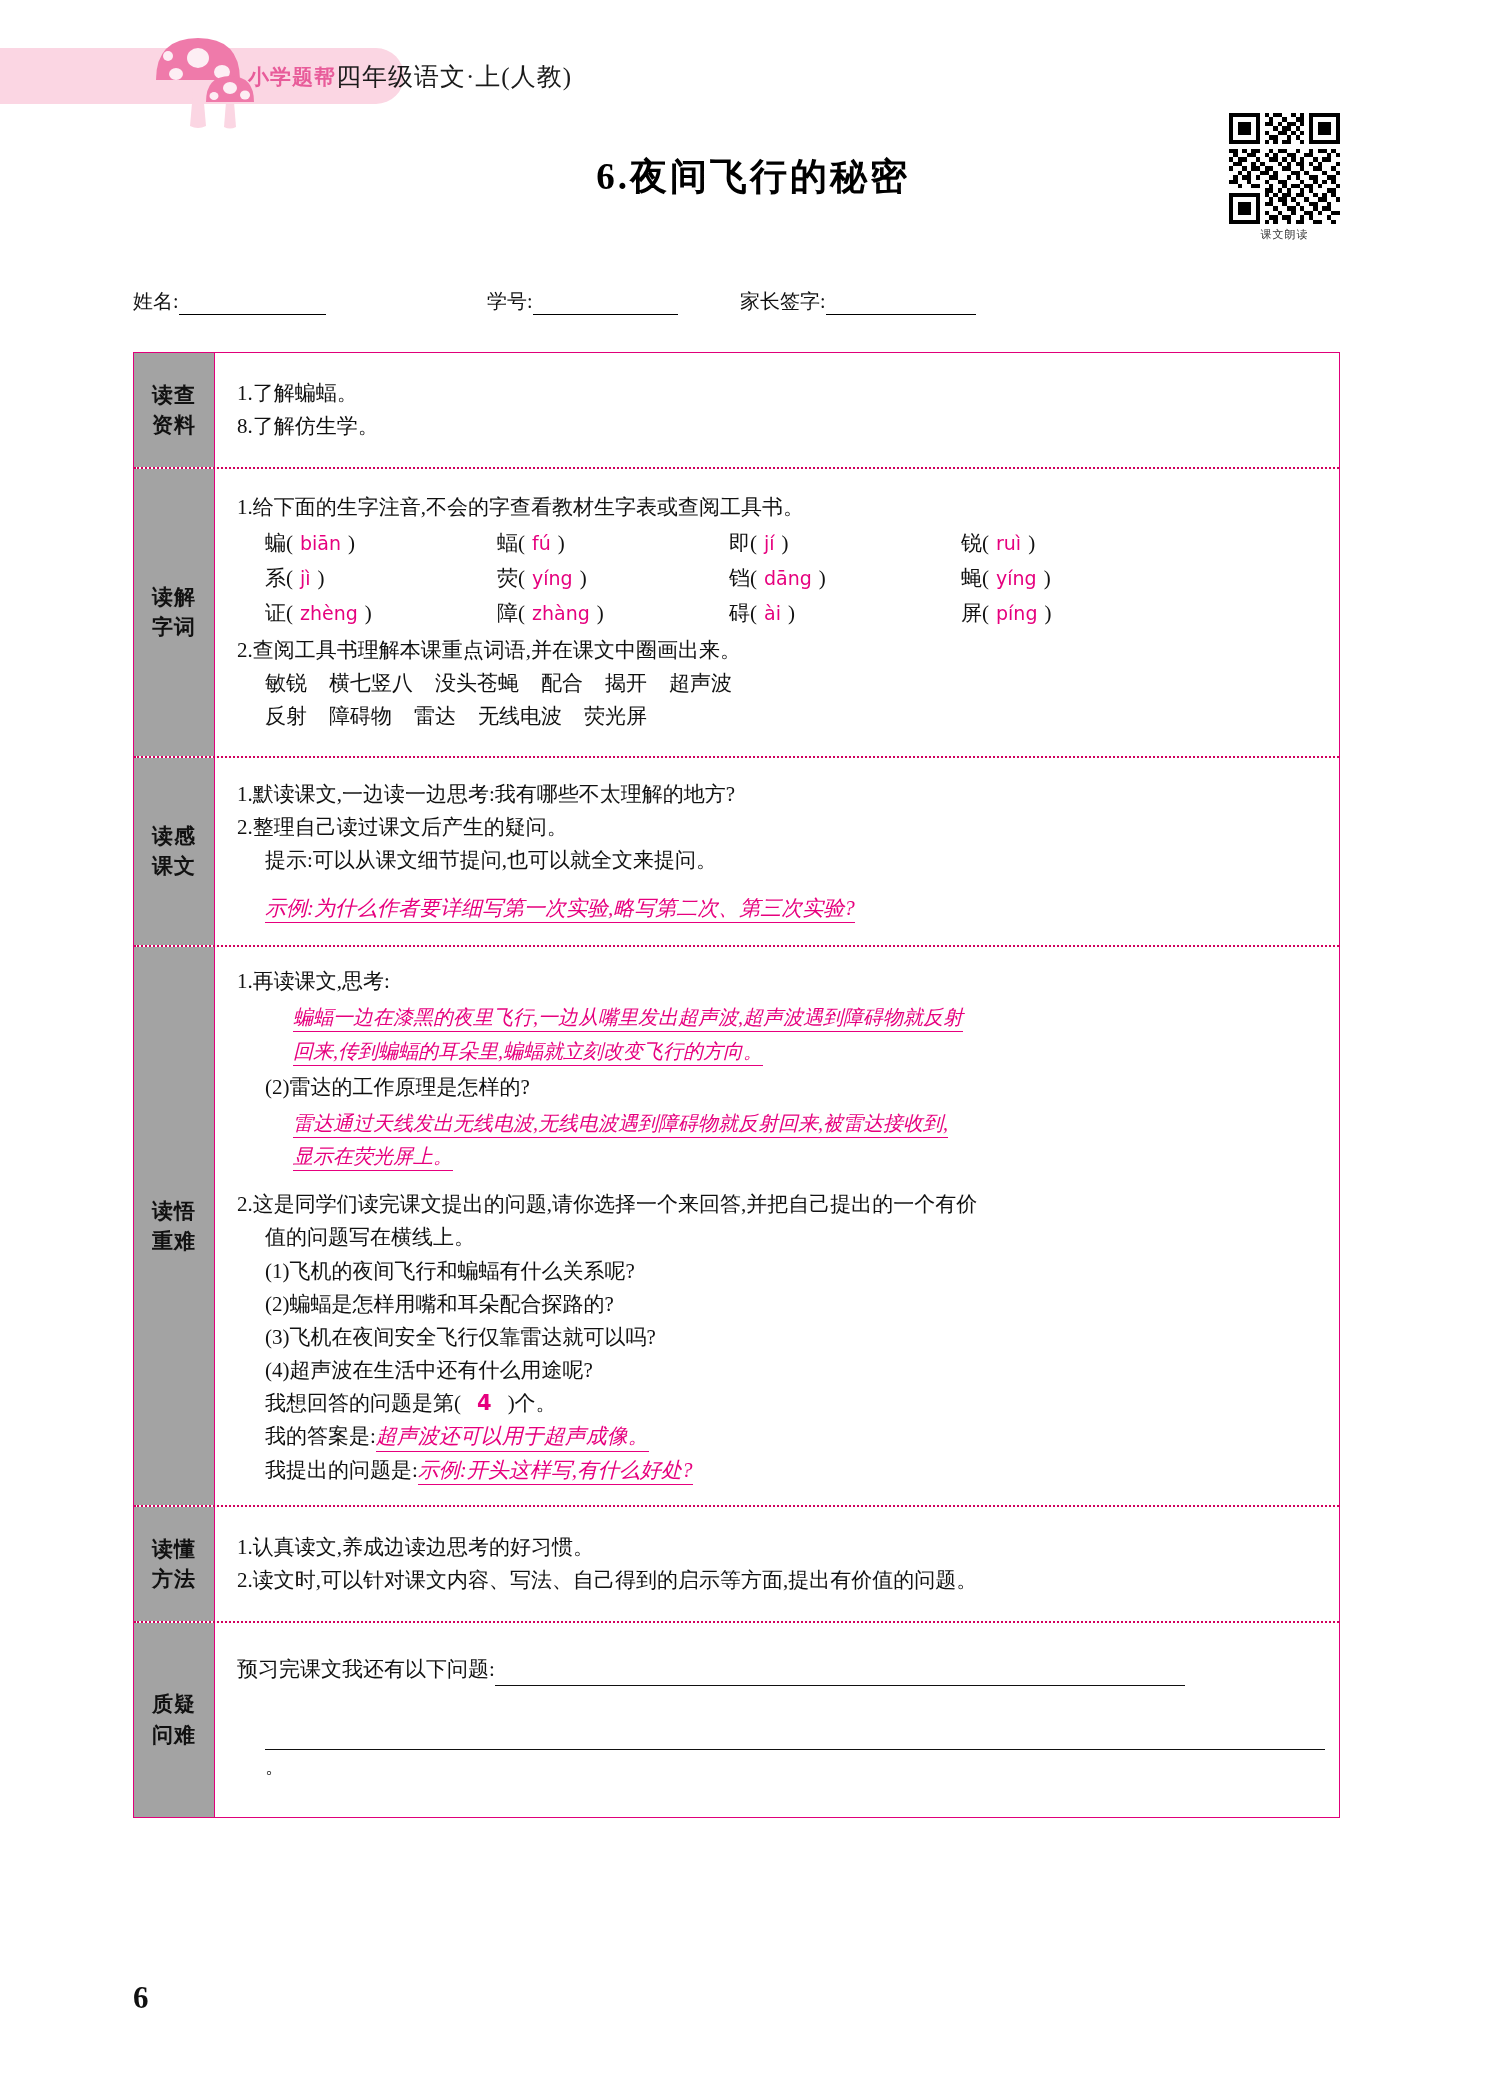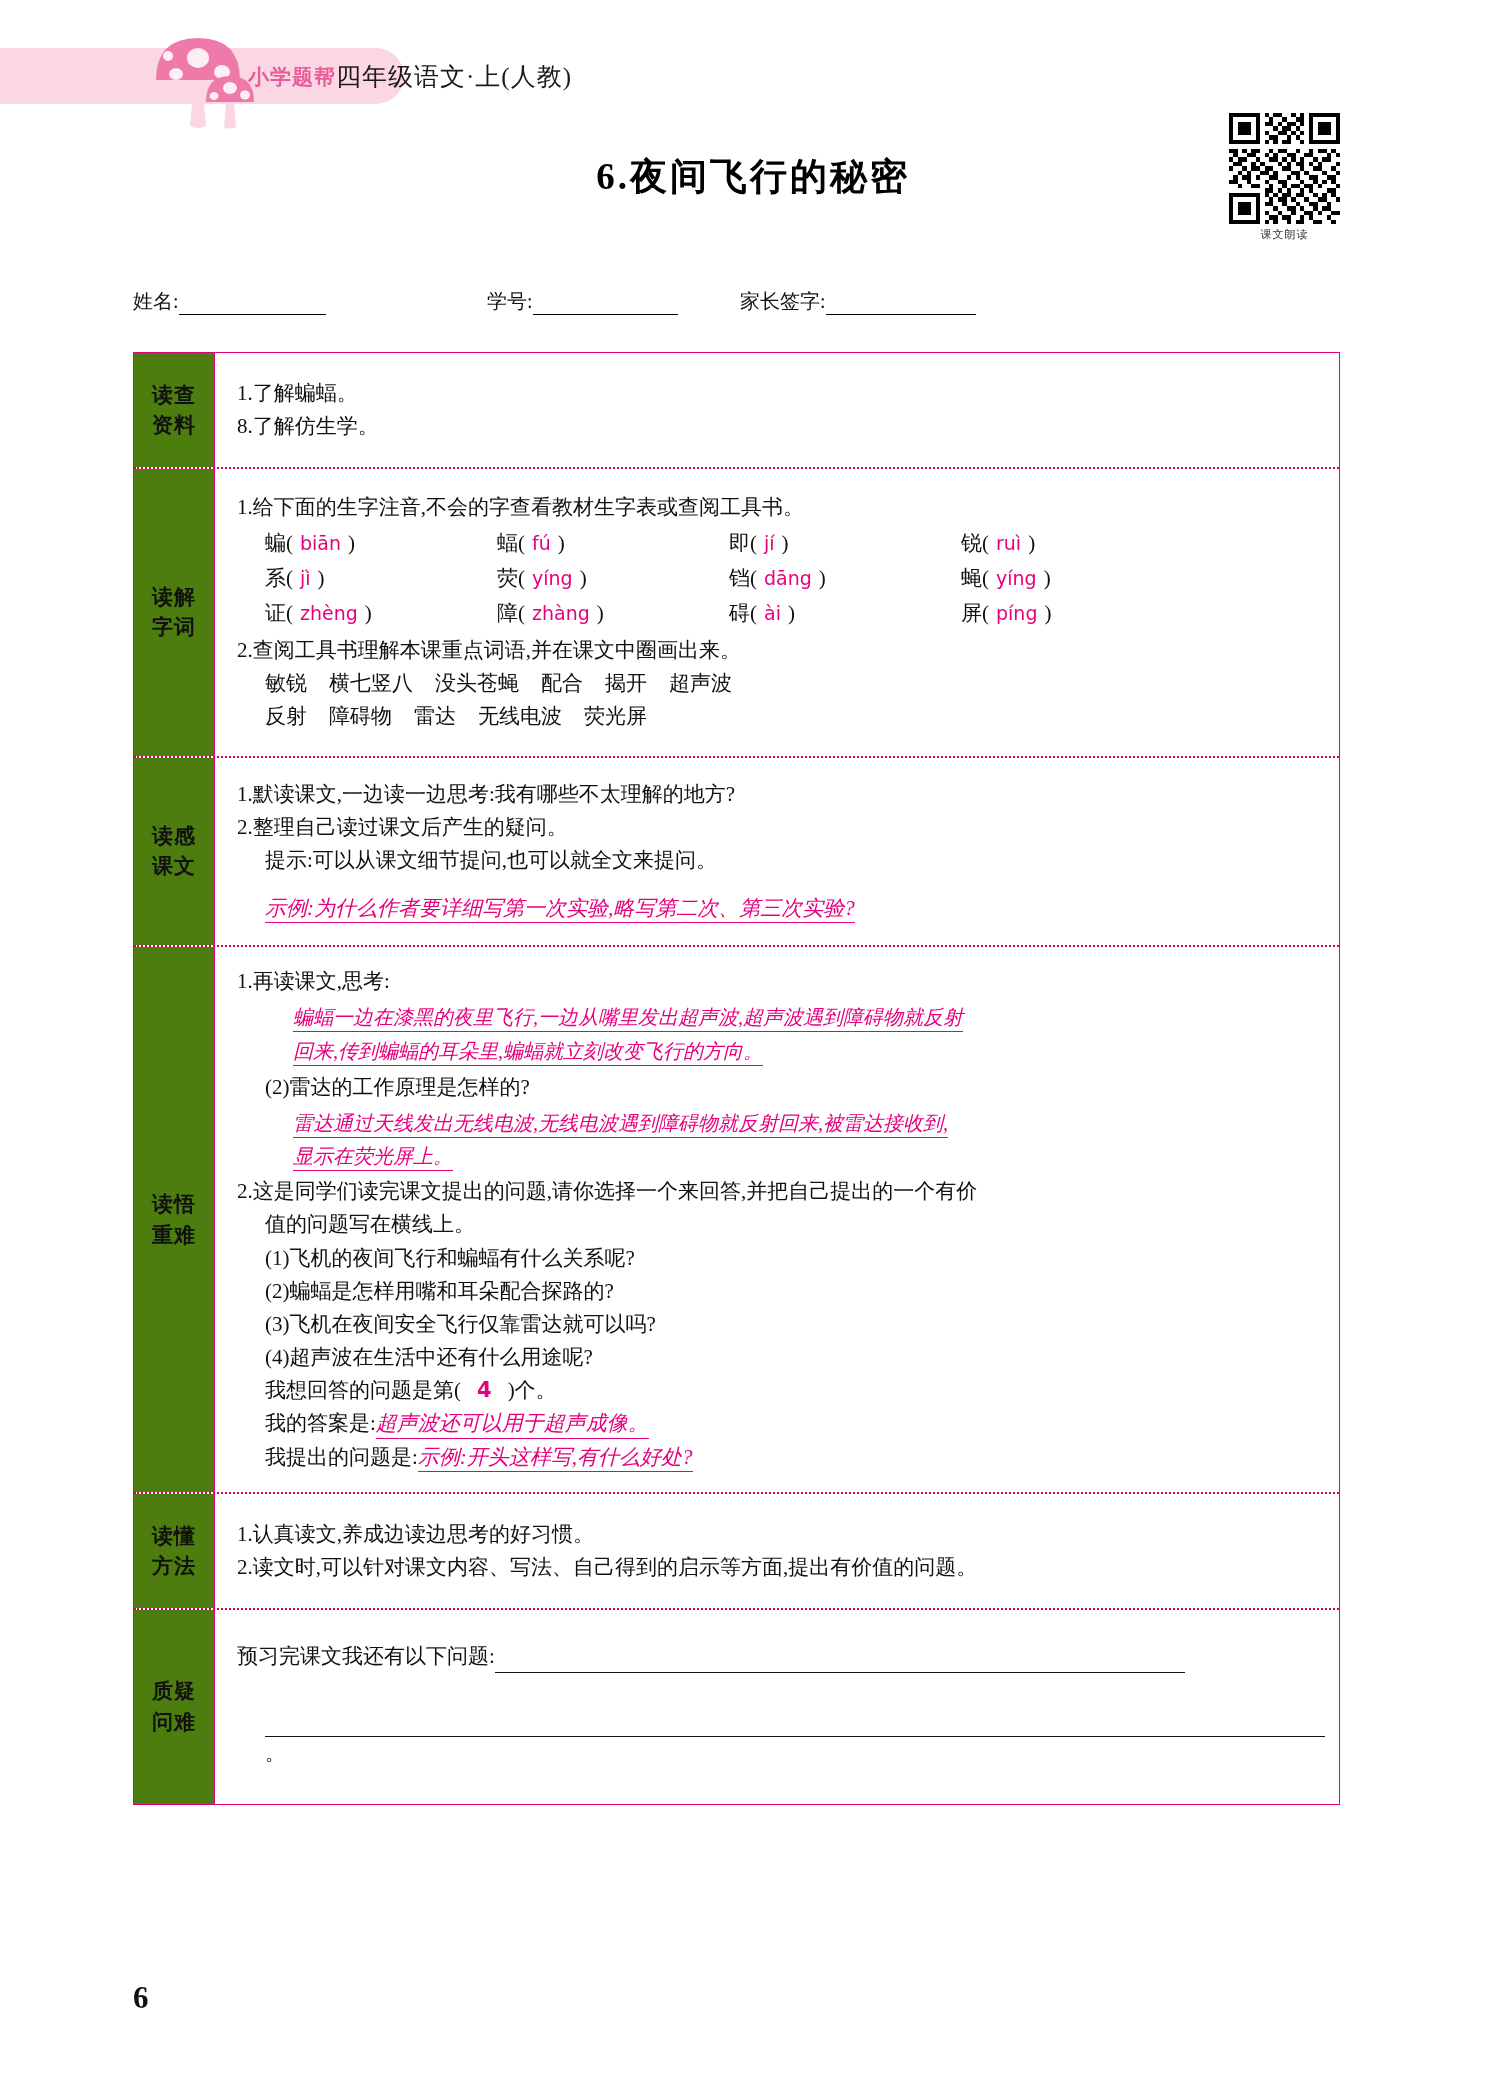--- a/index.html
+++ b/index.html
@@ -127,21 +127,21 @@
   }
   .srow {
     display: flex;
     align-items: stretch;
     border-bottom: 2px dotted #d1005c;
   }
   .srow:last-child { border-bottom: none; }
   .scat {
     width: 80px;
     flex: 0 0 80px;
-    background: #4d7c0f;
+    background: #a3a3a3;
     border-right: 1.5px solid #e0007a;
     display: flex;
     flex-direction: column;
     align-items: center;
     justify-content: center;
     font-size: 21px;
     font-weight: bold;
     color: #111;
     letter-spacing: 1px;
     line-height: 1.45;
@@ -513,21 +513,21 @@
       <div class="ans-blk">
         <div><span class="ans">蝙蝠一边在漆黑的夜里飞行,一边从嘴里发出超声波,超声波遇到障碍物就反射</span></div>
         <div><span class="ans">回来,传到蝙蝠的耳朵里,蝙蝠就立刻改变飞行的方向。</span></div>
       </div>
       <div class="line indent1" style="margin-top:3px;">(2)雷达的工作原理是怎样的?</div>
       <div class="ans-blk">
         <div><span class="ans">雷达通过天线发出无线电波,无线电波遇到障碍物就反射回来,被雷达接收到,</span></div>
         <div><span class="ans">显示在荧光屏上。</span></div>
       </div>
 
-      <div class="line" style="margin-top:2px;">2.这是同学们读完课文提出的问题,请你选择一个来回答,并把自己提出的一个有价</div>
+      <div class="line" style="margin-top:15px;">2.这是同学们读完课文提出的问题,请你选择一个来回答,并把自己提出的一个有价</div>
       <div class="line indent1">值的问题写在横线上。</div>
 
       <div class="line indent1">(1)飞机的夜间飞行和蝙蝠有什么关系呢?</div>
       <div class="line indent1">(2)蝙蝠是怎样用嘴和耳朵配合探路的?</div>
       <div class="line indent1">(3)飞机在夜间安全飞行仅靠雷达就可以吗?</div>
       <div class="line indent1">(4)超声波在生活中还有什么用途呢?</div>
 
       <div class="line indent1">
         <span>我想回答的问题是第(</span><span class="blank-box">4</span><span>)个。</span>
       </div>

